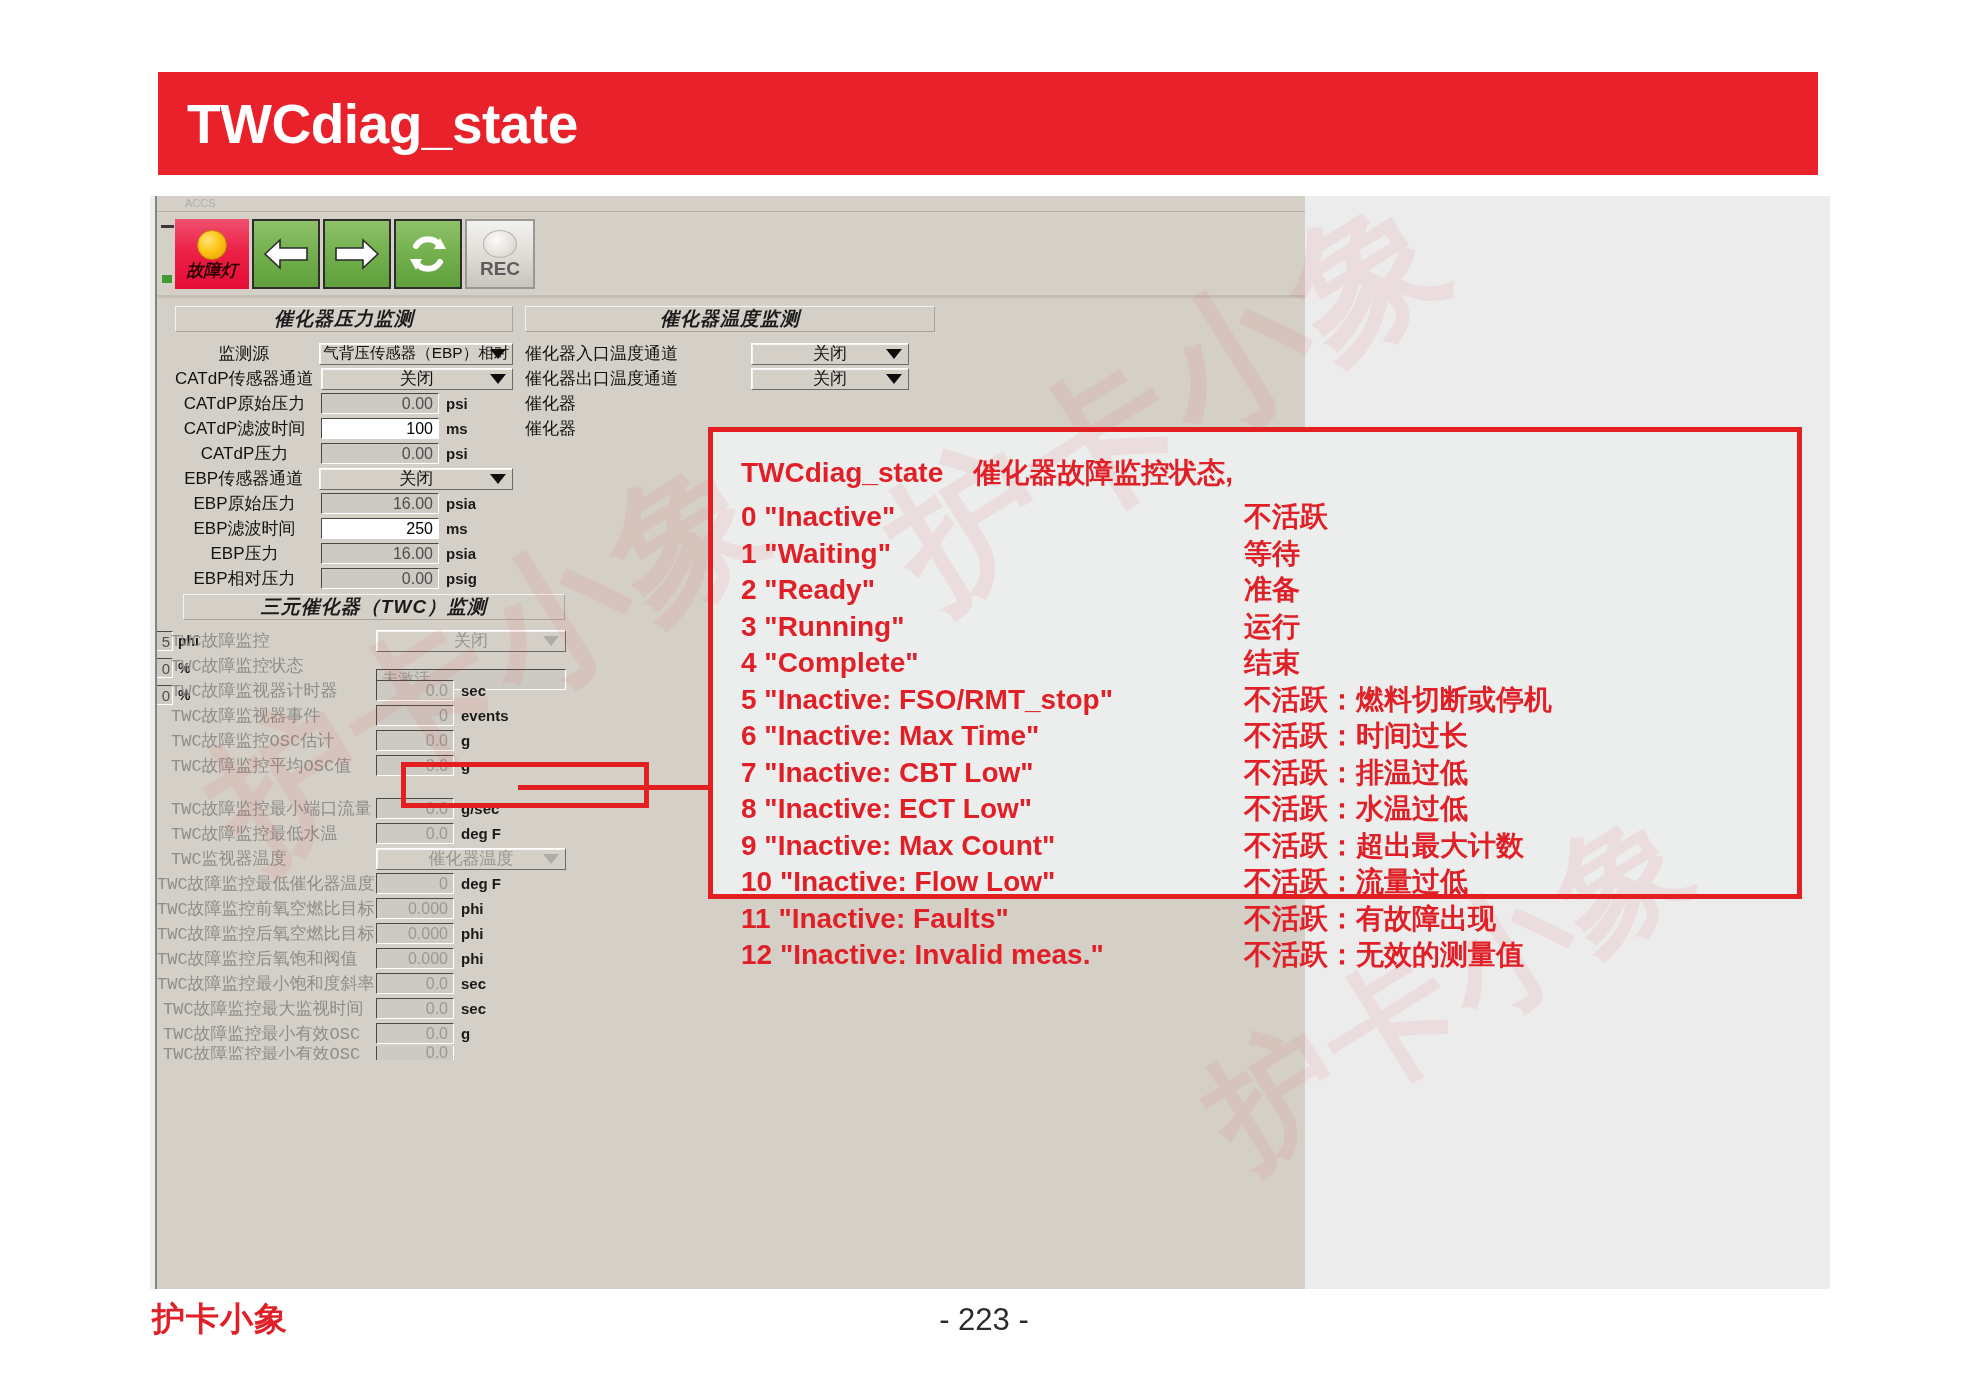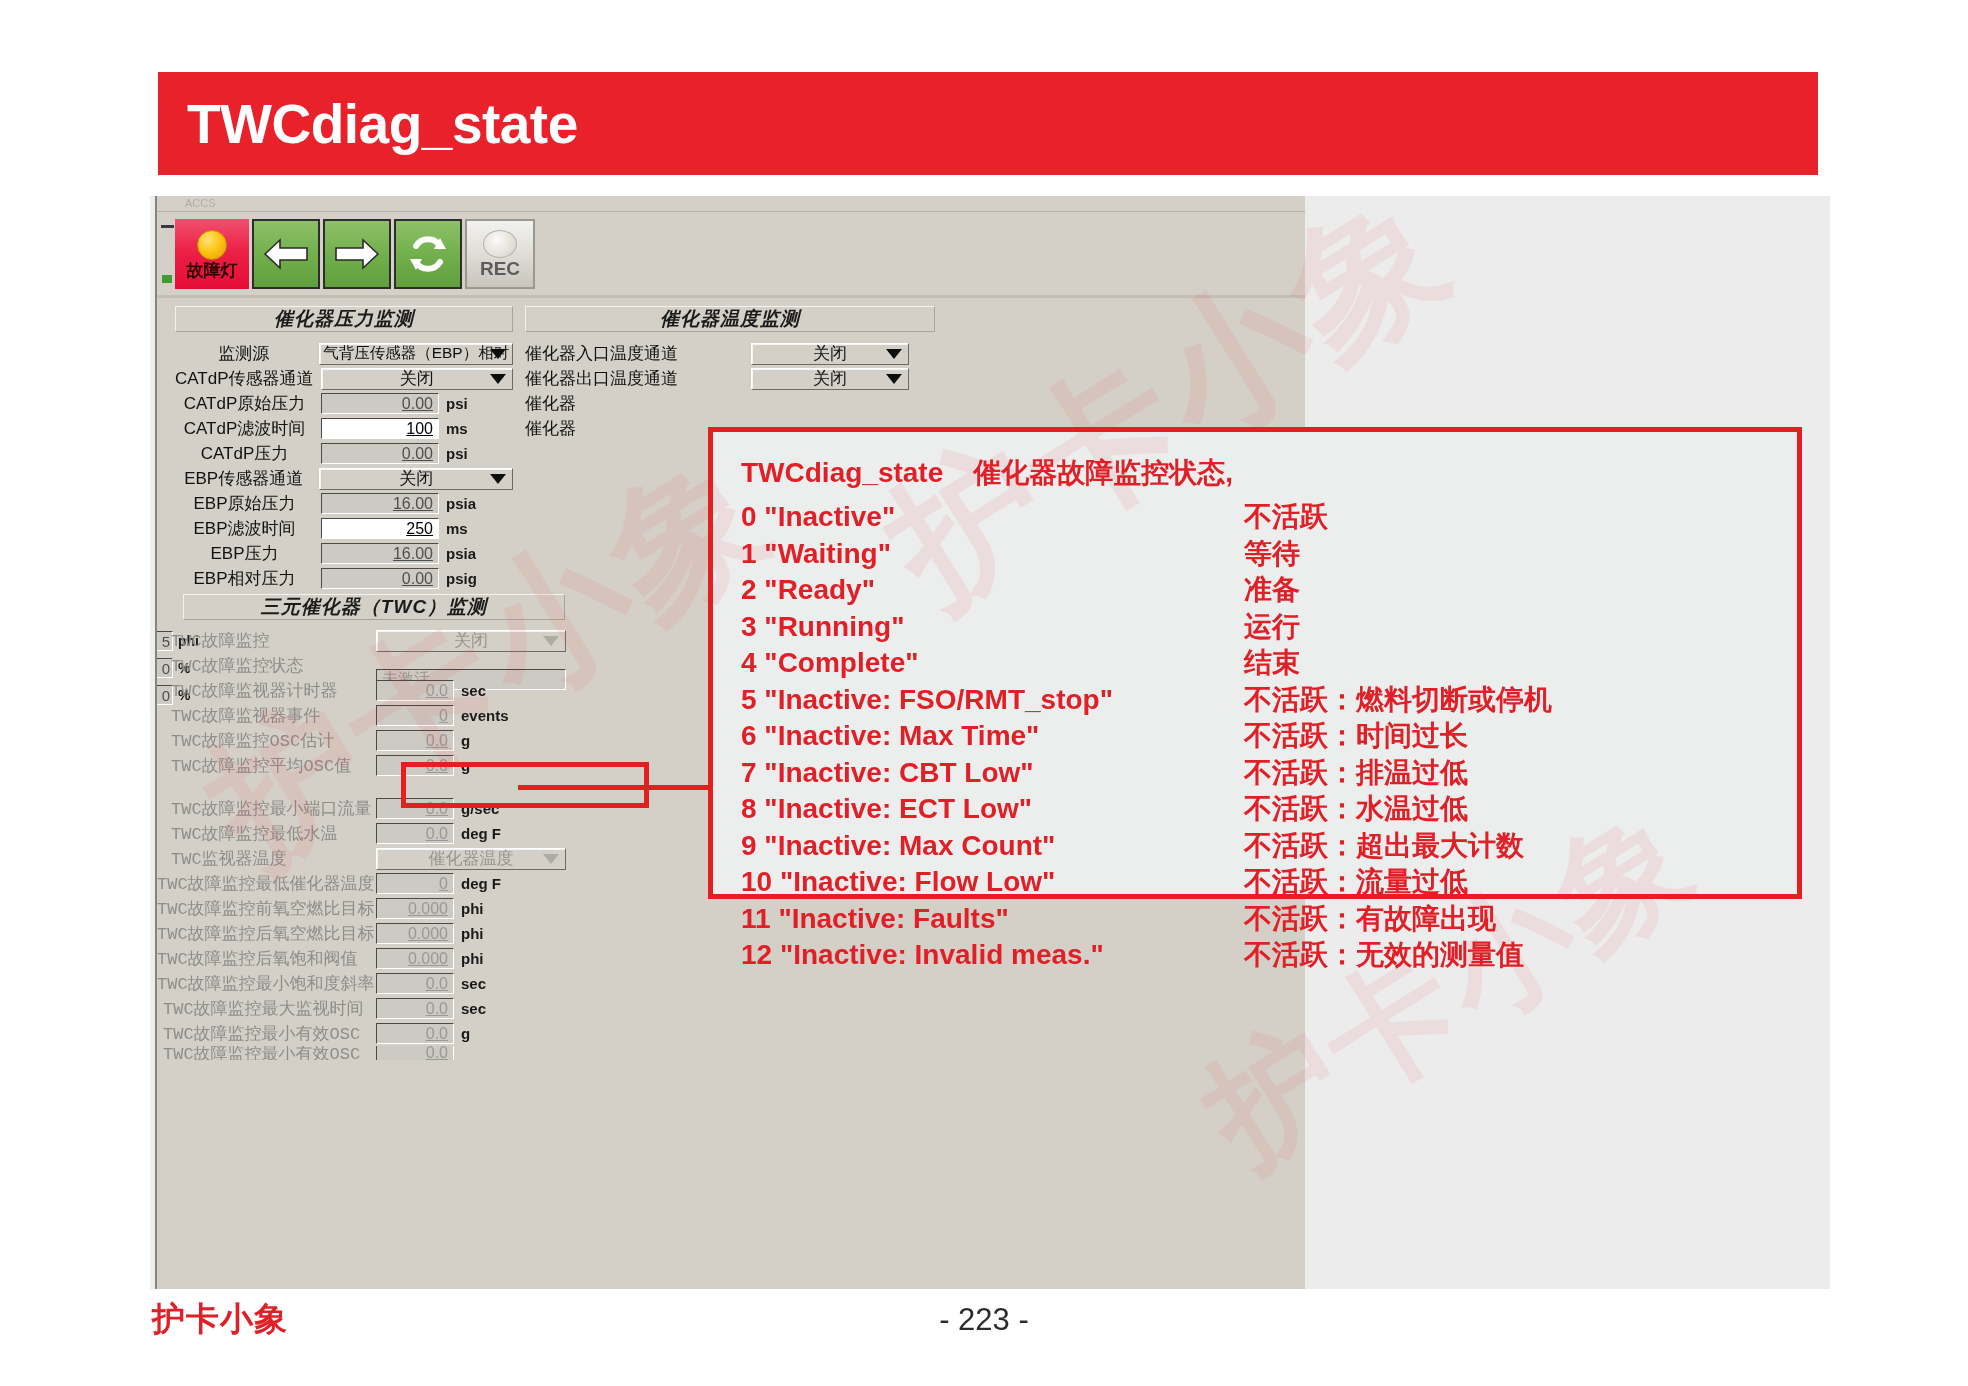--- a/index.html
+++ b/index.html
@@ -92,20 +92,21 @@
   }
   .tb-btn.mil .lamp {
     width: 30px; height: 30px; border-radius: 50%;
     background: radial-gradient(circle at 36% 32%, #ffe37a 0%, #fdc516 45%, #e09b00 100%);
     border: 1px solid #c98d04;
     margin-bottom: 2px;
   }
   .tb-btn.mil .lbl {
     font-size: 17px; color: #2a0000; font-weight: bold;
     line-height: 1;
+    font-style: italic;
   }
   .tb-btn.green {
     background: linear-gradient(180deg,#8ec06a 0%, #75b24f 45%, #5f9f3c 100%);
   }
   .tb-btn.grey {
     background: linear-gradient(180deg,#f2f2f0 0%, #dedbd4 55%, #c9c5bd 100%);
     border: 2px solid #9a9890;
     width: 70px;
   }
   .tb-btn.grey .knob {
@@ -168,21 +169,20 @@
   }
   .row .lbl.dim { color: #8e8d8a; font-family: Liberation Mono, monospace; }
   .field {
     height: 21px;
     background: #cdcac3;
     border: 1px solid #ffffff;
     border-top-color: #4b4a46; border-left-color: #4b4a46;
     display: flex; align-items: center; justify-content: flex-end;
     font-size: 16px; color: #4f4f4d;
     padding-right: 5px;
-    text-decoration: underline;
   }
   .field.white { background: #ffffff; color: #000; }
   .field.dim { color: #9a9894; }
   .unit { font-size: 15px; color: #1a1a1a; font-weight: bold; padding-left: 7px; white-space: nowrap; }
 
   .combo {
     height: 22px;
     background: #d4d0c8;
     border: 1px solid #ffffff;
     border-right-color: #6d6b66; border-bottom-color: #6d6b66;

